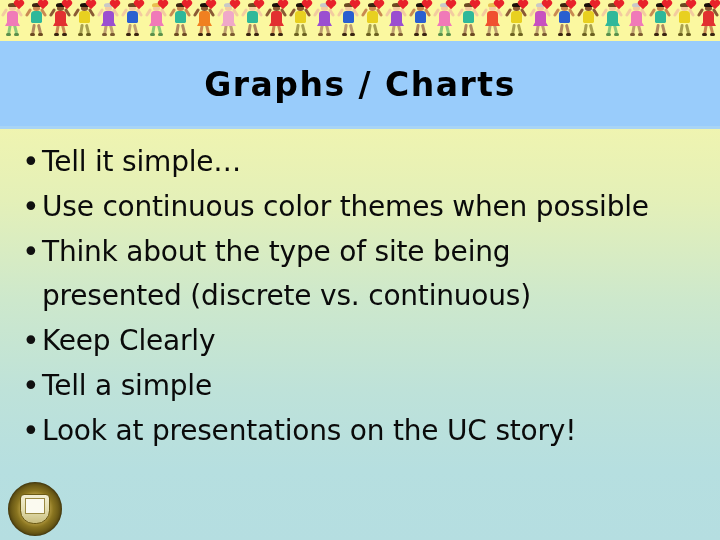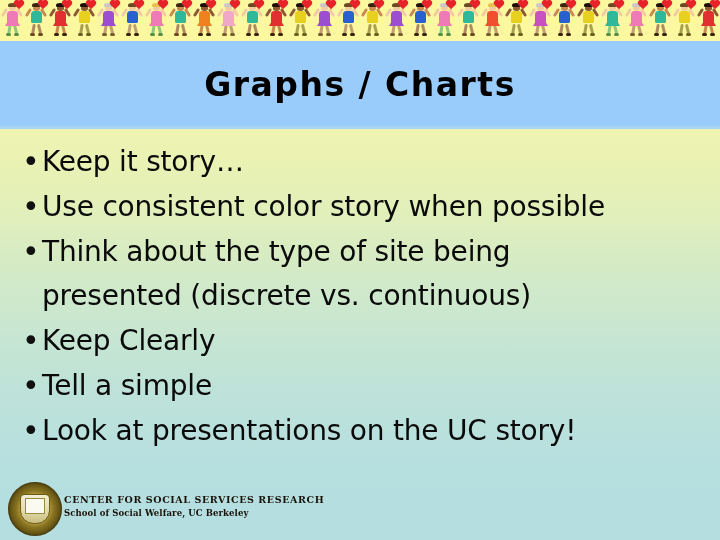--- a/index.html
+++ b/index.html
@@ -258,25 +258,25 @@
 
   <div class="top-border" id="top-border"><div class="dancer"><div class="arm-l" style="background: rgb(243, 203, 160);"></div><div class="arm-r" style="background: rgb(243, 203, 160);"></div><div class="leg-l" style="background: rgb(143, 200, 122);"></div><div class="leg-r" style="background: rgb(143, 200, 122);"></div><div class="shoe-l" style="background: rgb(90, 143, 74);"></div><div class="shoe-r" style="background: rgb(90, 143, 74);"></div><div class="torso" style="background: rgb(240, 122, 184);"></div><div class="skirt" style="background: rgb(240, 122, 184);"></div><div class="head" style="background: rgb(243, 203, 160);"></div><div class="hair" style="background: rgb(107, 74, 34);"></div><div class="heart"></div></div><div class="dancer"><div class="arm-l" style="background: rgb(201, 138, 82);"></div><div class="arm-r" style="background: rgb(201, 138, 82);"></div><div class="leg-l" style="background: rgb(176, 138, 96);"></div><div class="leg-r" style="background: rgb(176, 138, 96);"></div><div class="shoe-l" style="background: rgb(107, 74, 34);"></div><div class="shoe-r" style="background: rgb(107, 74, 34);"></div><div class="torso" style="background: rgb(47, 184, 154);"></div><div class="head" style="background: rgb(201, 138, 82);"></div><div class="hair" style="background: rgb(58, 36, 16);"></div><div class="heart"></div></div><div class="dancer"><div class="arm-l" style="background: rgb(138, 90, 52);"></div><div class="arm-r" style="background: rgb(138, 90, 52);"></div><div class="leg-l" style="background: rgb(201, 138, 82);"></div><div class="leg-r" style="background: rgb(201, 138, 82);"></div><div class="shoe-l" style="background: rgb(58, 36, 16);"></div><div class="shoe-r" style="background: rgb(58, 36, 16);"></div><div class="torso" style="background: rgb(226, 48, 48);"></div><div class="skirt" style="background: rgb(226, 48, 48);"></div><div class="head" style="background: rgb(138, 90, 52);"></div><div class="hair" style="background: rgb(26, 16, 8);"></div><div class="heart"></div></div><div class="dancer"><div class="arm-l" style="background: rgb(138, 90, 52);"></div><div class="arm-r" style="background: rgb(138, 90, 52);"></div><div class="leg-l" style="background: rgb(168, 160, 80);"></div><div class="leg-r" style="background: rgb(168, 160, 80);"></div><div class="shoe-l" style="background: rgb(107, 96, 32);"></div><div class="shoe-r" style="background: rgb(107, 96, 32);"></div><div class="torso" style="background: rgb(232, 208, 32);"></div><div class="head" style="background: rgb(138, 90, 52);"></div><div class="hair" style="background: rgb(26, 16, 8);"></div><div class="heart"></div></div><div class="dancer"><div class="arm-l" style="background: rgb(243, 203, 160);"></div><div class="arm-r" style="background: rgb(243, 203, 160);"></div><div class="leg-l" style="background: rgb(192, 160, 112);"></div><div class="leg-r" style="background: rgb(192, 160, 112);"></div><div class="shoe-l" style="background: rgb(122, 90, 48);"></div><div class="shoe-r" style="background: rgb(122, 90, 48);"></div><div class="torso" style="background: rgb(155, 79, 208);"></div><div class="skirt" style="background: rgb(155, 79, 208);"></div><div class="head" style="background: rgb(243, 203, 160);"></div><div class="hair" style="background: rgb(200, 200, 200);"></div><div class="heart"></div></div><div class="dancer"><div class="arm-l" style="background: rgb(243, 203, 160);"></div><div class="arm-r" style="background: rgb(243, 203, 160);"></div><div class="leg-l" style="background: rgb(192, 160, 112);"></div><div class="leg-r" style="background: rgb(192, 160, 112);"></div><div class="shoe-l" style="background: rgb(58, 36, 16);"></div><div class="shoe-r" style="background: rgb(58, 36, 16);"></div><div class="torso" style="background: rgb(42, 95, 208);"></div><div class="head" style="background: rgb(243, 203, 160);"></div><div class="hair" style="background: rgb(107, 74, 34);"></div><div class="heart"></div></div><div class="dancer"><div class="arm-l" style="background: rgb(243, 203, 160);"></div><div class="arm-r" style="background: rgb(243, 203, 160);"></div><div class="leg-l" style="background: rgb(143, 200, 122);"></div><div class="leg-r" style="background: rgb(143, 200, 122);"></div><div class="shoe-l" style="background: rgb(90, 143, 74);"></div><div class="shoe-r" style="background: rgb(90, 143, 74);"></div><div class="torso" style="background: rgb(240, 122, 184);"></div><div class="skirt" style="background: rgb(240, 122, 184);"></div><div class="head" style="background: rgb(243, 203, 160);"></div><div class="hair" style="background: rgb(232, 192, 80);"></div><div class="heart"></div></div><div class="dancer"><div class="arm-l" style="background: rgb(201, 138, 82);"></div><div class="arm-r" style="background: rgb(201, 138, 82);"></div><div class="leg-l" style="background: rgb(176, 138, 96);"></div><div class="leg-r" style="background: rgb(176, 138, 96);"></div><div class="shoe-l" style="background: rgb(107, 74, 34);"></div><div class="shoe-r" style="background: rgb(107, 74, 34);"></div><div class="torso" style="background: rgb(47, 184, 154);"></div><div class="head" style="background: rgb(201, 138, 82);"></div><div class="hair" style="background: rgb(58, 36, 16);"></div><div class="heart"></div></div><div class="dancer"><div class="arm-l" style="background: rgb(138, 90, 52);"></div><div class="arm-r" style="background: rgb(138, 90, 52);"></div><div class="leg-l" style="background: rgb(201, 138, 82);"></div><div class="leg-r" style="background: rgb(201, 138, 82);"></div><div class="shoe-l" style="background: rgb(58, 36, 16);"></div><div class="shoe-r" style="background: rgb(58, 36, 16);"></div><div class="torso" style="background: rgb(240, 128, 32);"></div><div class="skirt" style="background: rgb(240, 128, 32);"></div><div class="head" style="background: rgb(138, 90, 52);"></div><div class="hair" style="background: rgb(26, 16, 8);"></div><div class="heart"></div></div><div class="dancer"><div class="arm-l" style="background: rgb(243, 203, 160);"></div><div class="arm-r" style="background: rgb(243, 203, 160);"></div><div class="leg-l" style="background: rgb(192, 160, 112);"></div><div class="leg-r" style="background: rgb(192, 160, 112);"></div><div class="shoe-l" style="background: rgb(122, 90, 48);"></div><div class="shoe-r" style="background: rgb(122, 90, 48);"></div><div class="torso" style="background: rgb(240, 168, 200);"></div><div class="skirt" style="background: rgb(240, 168, 200);"></div><div class="head" style="background: rgb(243, 203, 160);"></div><div class="hair" style="background: rgb(200, 200, 200);"></div><div class="heart"></div></div><div class="dancer"><div class="arm-l" style="background: rgb(243, 203, 160);"></div><div class="arm-r" style="background: rgb(243, 203, 160);"></div><div class="leg-l" style="background: rgb(176, 138, 96);"></div><div class="leg-r" style="background: rgb(176, 138, 96);"></div><div class="shoe-l" style="background: rgb(58, 36, 16);"></div><div class="shoe-r" style="background: rgb(58, 36, 16);"></div><div class="torso" style="background: rgb(47, 184, 154);"></div><div class="head" style="background: rgb(243, 203, 160);"></div><div class="hair" style="background: rgb(107, 74, 34);"></div><div class="heart"></div></div><div class="dancer"><div class="arm-l" style="background: rgb(138, 90, 52);"></div><div class="arm-r" style="background: rgb(138, 90, 52);"></div><div class="leg-l" style="background: rgb(201, 138, 82);"></div><div class="leg-r" style="background: rgb(201, 138, 82);"></div><div class="shoe-l" style="background: rgb(58, 36, 16);"></div><div class="shoe-r" style="background: rgb(58, 36, 16);"></div><div class="torso" style="background: rgb(226, 48, 48);"></div><div class="skirt" style="background: rgb(226, 48, 48);"></div><div class="head" style="background: rgb(138, 90, 52);"></div><div class="hair" style="background: rgb(26, 16, 8);"></div><div class="heart"></div></div><div class="dancer"><div class="arm-l" style="background: rgb(138, 90, 52);"></div><div class="arm-r" style="background: rgb(138, 90, 52);"></div><div class="leg-l" style="background: rgb(168, 160, 80);"></div><div class="leg-r" style="background: rgb(168, 160, 80);"></div><div class="shoe-l" style="background: rgb(107, 96, 32);"></div><div class="shoe-r" style="background: rgb(107, 96, 32);"></div><div class="torso" style="background: rgb(232, 208, 32);"></div><div class="head" style="background: rgb(138, 90, 52);"></div><div class="hair" style="background: rgb(26, 16, 8);"></div><div class="heart"></div></div><div class="dancer"><div class="arm-l" style="background: rgb(243, 203, 160);"></div><div class="arm-r" style="background: rgb(243, 203, 160);"></div><div class="leg-l" style="background: rgb(192, 160, 112);"></div><div class="leg-r" style="background: rgb(192, 160, 112);"></div><div class="shoe-l" style="background: rgb(122, 90, 48);"></div><div class="shoe-r" style="background: rgb(122, 90, 48);"></div><div class="torso" style="background: rgb(155, 79, 208);"></div><div class="skirt" style="background: rgb(155, 79, 208);"></div><div class="head" style="background: rgb(243, 203, 160);"></div><div class="hair" style="background: rgb(200, 200, 200);"></div><div class="heart"></div></div><div class="dancer"><div class="arm-l" style="background: rgb(243, 203, 160);"></div><div class="arm-r" style="background: rgb(243, 203, 160);"></div><div class="leg-l" style="background: rgb(192, 160, 112);"></div><div class="leg-r" style="background: rgb(192, 160, 112);"></div><div class="shoe-l" style="background: rgb(58, 36, 16);"></div><div class="shoe-r" style="background: rgb(58, 36, 16);"></div><div class="torso" style="background: rgb(42, 95, 208);"></div><div class="head" style="background: rgb(243, 203, 160);"></div><div class="hair" style="background: rgb(107, 74, 34);"></div><div class="heart"></div></div><div class="dancer"><div class="arm-l" style="background: rgb(201, 138, 82);"></div><div class="arm-r" style="background: rgb(201, 138, 82);"></div><div class="leg-l" style="background: rgb(168, 160, 80);"></div><div class="leg-r" style="background: rgb(168, 160, 80);"></div><div class="shoe-l" style="background: rgb(107, 96, 32);"></div><div class="shoe-r" style="background: rgb(107, 96, 32);"></div><div class="torso" style="background: rgb(232, 208, 32);"></div><div class="head" style="background: rgb(201, 138, 82);"></div><div class="hair" style="background: rgb(58, 36, 16);"></div><div class="heart"></div></div><div class="dancer"><div class="arm-l" style="background: rgb(243, 203, 160);"></div><div class="arm-r" style="background: rgb(243, 203, 160);"></div><div class="leg-l" style="background: rgb(192, 160, 112);"></div><div class="leg-r" style="background: rgb(192, 160, 112);"></div><div class="shoe-l" style="background: rgb(122, 90, 48);"></div><div class="shoe-r" style="background: rgb(122, 90, 48);"></div><div class="torso" style="background: rgb(155, 79, 208);"></div><div class="skirt" style="background: rgb(155, 79, 208);"></div><div class="head" style="background: rgb(243, 203, 160);"></div><div class="hair" style="background: rgb(107, 74, 34);"></div><div class="heart"></div></div><div class="dancer"><div class="arm-l" style="background: rgb(201, 138, 82);"></div><div class="arm-r" style="background: rgb(201, 138, 82);"></div><div class="leg-l" style="background: rgb(176, 138, 96);"></div><div class="leg-r" style="background: rgb(176, 138, 96);"></div><div class="shoe-l" style="background: rgb(58, 36, 16);"></div><div class="shoe-r" style="background: rgb(58, 36, 16);"></div><div class="torso" style="background: rgb(42, 95, 208);"></div><div class="head" style="background: rgb(201, 138, 82);"></div><div class="hair" style="background: rgb(26, 16, 8);"></div><div class="heart"></div></div><div class="dancer"><div class="arm-l" style="background: rgb(243, 203, 160);"></div><div class="arm-r" style="background: rgb(243, 203, 160);"></div><div class="leg-l" style="background: rgb(143, 200, 122);"></div><div class="leg-r" style="background: rgb(143, 200, 122);"></div><div class="shoe-l" style="background: rgb(90, 143, 74);"></div><div class="shoe-r" style="background: rgb(90, 143, 74);"></div><div class="torso" style="background: rgb(240, 122, 184);"></div><div class="skirt" style="background: rgb(240, 122, 184);"></div><div class="head" style="background: rgb(243, 203, 160);"></div><div class="hair" style="background: rgb(200, 200, 200);"></div><div class="heart"></div></div><div class="dancer"><div class="arm-l" style="background: rgb(243, 203, 160);"></div><div class="arm-r" style="background: rgb(243, 203, 160);"></div><div class="leg-l" style="background: rgb(176, 138, 96);"></div><div class="leg-r" style="background: rgb(176, 138, 96);"></div><div class="shoe-l" style="background: rgb(107, 74, 34);"></div><div class="shoe-r" style="background: rgb(107, 74, 34);"></div><div class="torso" style="background: rgb(47, 184, 154);"></div><div class="head" style="background: rgb(243, 203, 160);"></div><div class="hair" style="background: rgb(107, 74, 34);"></div><div class="heart"></div></div><div class="dancer"><div class="arm-l" style="background: rgb(243, 203, 160);"></div><div class="arm-r" style="background: rgb(243, 203, 160);"></div><div class="leg-l" style="background: rgb(192, 160, 112);"></div><div class="leg-r" style="background: rgb(192, 160, 112);"></div><div class="shoe-l" style="background: rgb(122, 90, 48);"></div><div class="shoe-r" style="background: rgb(122, 90, 48);"></div><div class="torso" style="background: rgb(240, 80, 48);"></div><div class="skirt" style="background: rgb(240, 80, 48);"></div><div class="head" style="background: rgb(243, 203, 160);"></div><div class="hair" style="background: rgb(232, 192, 80);"></div><div class="heart"></div></div><div class="dancer"><div class="arm-l" style="background: rgb(138, 90, 52);"></div><div class="arm-r" style="background: rgb(138, 90, 52);"></div><div class="leg-l" style="background: rgb(168, 160, 80);"></div><div class="leg-r" style="background: rgb(168, 160, 80);"></div><div class="shoe-l" style="background: rgb(107, 96, 32);"></div><div class="shoe-r" style="background: rgb(107, 96, 32);"></div><div class="torso" style="background: rgb(232, 208, 32);"></div><div class="head" style="background: rgb(138, 90, 52);"></div><div class="hair" style="background: rgb(26, 16, 8);"></div><div class="heart"></div></div><div class="dancer"><div class="arm-l" style="background: rgb(243, 203, 160);"></div><div class="arm-r" style="background: rgb(243, 203, 160);"></div><div class="leg-l" style="background: rgb(192, 160, 112);"></div><div class="leg-r" style="background: rgb(192, 160, 112);"></div><div class="shoe-l" style="background: rgb(122, 90, 48);"></div><div class="shoe-r" style="background: rgb(122, 90, 48);"></div><div class="torso" style="background: rgb(200, 80, 192);"></div><div class="skirt" style="background: rgb(200, 80, 192);"></div><div class="head" style="background: rgb(243, 203, 160);"></div><div class="hair" style="background: rgb(200, 200, 200);"></div><div class="heart"></div></div><div class="dancer"><div class="arm-l" style="background: rgb(201, 138, 82);"></div><div class="arm-r" style="background: rgb(201, 138, 82);"></div><div class="leg-l" style="background: rgb(176, 138, 96);"></div><div class="leg-r" style="background: rgb(176, 138, 96);"></div><div class="shoe-l" style="background: rgb(58, 36, 16);"></div><div class="shoe-r" style="background: rgb(58, 36, 16);"></div><div class="torso" style="background: rgb(42, 95, 208);"></div><div class="head" style="background: rgb(201, 138, 82);"></div><div class="hair" style="background: rgb(58, 36, 16);"></div><div class="heart"></div></div><div class="dancer"><div class="arm-l" style="background: rgb(138, 90, 52);"></div><div class="arm-r" style="background: rgb(138, 90, 52);"></div><div class="leg-l" style="background: rgb(168, 160, 80);"></div><div class="leg-r" style="background: rgb(168, 160, 80);"></div><div class="shoe-l" style="background: rgb(107, 96, 32);"></div><div class="shoe-r" style="background: rgb(107, 96, 32);"></div><div class="torso" style="background: rgb(232, 208, 32);"></div><div class="head" style="background: rgb(138, 90, 52);"></div><div class="hair" style="background: rgb(26, 16, 8);"></div><div class="heart"></div></div><div class="dancer"><div class="arm-l" style="background: rgb(243, 203, 160);"></div><div class="arm-r" style="background: rgb(243, 203, 160);"></div><div class="leg-l" style="background: rgb(143, 200, 122);"></div><div class="leg-r" style="background: rgb(143, 200, 122);"></div><div class="shoe-l" style="background: rgb(90, 143, 74);"></div><div class="shoe-r" style="background: rgb(90, 143, 74);"></div><div class="torso" style="background: rgb(47, 184, 154);"></div><div class="skirt" style="background: rgb(47, 184, 154);"></div><div class="head" style="background: rgb(243, 203, 160);"></div><div class="hair" style="background: rgb(107, 74, 34);"></div><div class="heart"></div></div><div class="dancer"><div class="arm-l" style="background: rgb(243, 203, 160);"></div><div class="arm-r" style="background: rgb(243, 203, 160);"></div><div class="leg-l" style="background: rgb(192, 160, 112);"></div><div class="leg-r" style="background: rgb(192, 160, 112);"></div><div class="shoe-l" style="background: rgb(122, 90, 48);"></div><div class="shoe-r" style="background: rgb(122, 90, 48);"></div><div class="torso" style="background: rgb(240, 122, 184);"></div><div class="skirt" style="background: rgb(240, 122, 184);"></div><div class="head" style="background: rgb(243, 203, 160);"></div><div class="hair" style="background: rgb(200, 200, 200);"></div><div class="heart"></div></div><div class="dancer"><div class="arm-l" style="background: rgb(201, 138, 82);"></div><div class="arm-r" style="background: rgb(201, 138, 82);"></div><div class="leg-l" style="background: rgb(176, 138, 96);"></div><div class="leg-r" style="background: rgb(176, 138, 96);"></div><div class="shoe-l" style="background: rgb(58, 36, 16);"></div><div class="shoe-r" style="background: rgb(58, 36, 16);"></div><div class="torso" style="background: rgb(47, 184, 154);"></div><div class="head" style="background: rgb(201, 138, 82);"></div><div class="hair" style="background: rgb(26, 16, 8);"></div><div class="heart"></div></div><div class="dancer"><div class="arm-l" style="background: rgb(243, 203, 160);"></div><div class="arm-r" style="background: rgb(243, 203, 160);"></div><div class="leg-l" style="background: rgb(168, 160, 80);"></div><div class="leg-r" style="background: rgb(168, 160, 80);"></div><div class="shoe-l" style="background: rgb(107, 96, 32);"></div><div class="shoe-r" style="background: rgb(107, 96, 32);"></div><div class="torso" style="background: rgb(232, 208, 32);"></div><div class="head" style="background: rgb(243, 203, 160);"></div><div class="hair" style="background: rgb(107, 74, 34);"></div><div class="heart"></div></div><div class="dancer"><div class="arm-l" style="background: rgb(138, 90, 52);"></div><div class="arm-r" style="background: rgb(138, 90, 52);"></div><div class="leg-l" style="background: rgb(201, 138, 82);"></div><div class="leg-r" style="background: rgb(201, 138, 82);"></div><div class="shoe-l" style="background: rgb(58, 36, 16);"></div><div class="shoe-r" style="background: rgb(58, 36, 16);"></div><div class="torso" style="background: rgb(226, 48, 48);"></div><div class="skirt" style="background: rgb(226, 48, 48);"></div><div class="head" style="background: rgb(138, 90, 52);"></div><div class="hair" style="background: rgb(26, 16, 8);"></div><div class="heart"></div></div></div>
 
   <div class="title-band">
     <div class="title-text">Graphs / Charts</div>
   </div>
 
   <div class="body-list" id="body-list">
       <div class="bullet-row">
         <div class="bullet-mark">•</div>
-        <div class="bullet-text">Keep it story…</div>
-      </div>
-      <div class="bullet-row">
-        <div class="bullet-mark">•</div>
-        <div class="bullet-text">Use consistent color story when possible</div>
+        <div class="bullet-text">Tell it simple…</div>
+      </div>
+      <div class="bullet-row">
+        <div class="bullet-mark">•</div>
+        <div class="bullet-text">Use continuous color themes when possible</div>
       </div>
       <div class="bullet-row">
         <div class="bullet-mark">•</div>
         <div class="bullet-text">Think about the type of site being
 presented (discrete vs. continuous)</div>
       </div>
       <div class="bullet-row">
         <div class="bullet-mark">•</div>
         <div class="bullet-text">Keep Clearly</div>
       </div>
@@ -287,19 +287,15 @@
       <div class="bullet-row">
         <div class="bullet-mark">•</div>
         <div class="bullet-text">Look at presentations on the UC story!</div>
       </div>
     </div>
 
   <div class="footer">
     <div class="seal">
       <div class="seal-inner"></div>
     </div>
-    <div class="footer-text">
-      <div class="footer-line1">CENTER FOR SOCIAL SERVICES RESEARCH</div>
-      <div class="footer-line2">School of Social Welfare, UC Berkeley</div>
-    </div>
   </div>
 
 </div>
 
 </body></html>

